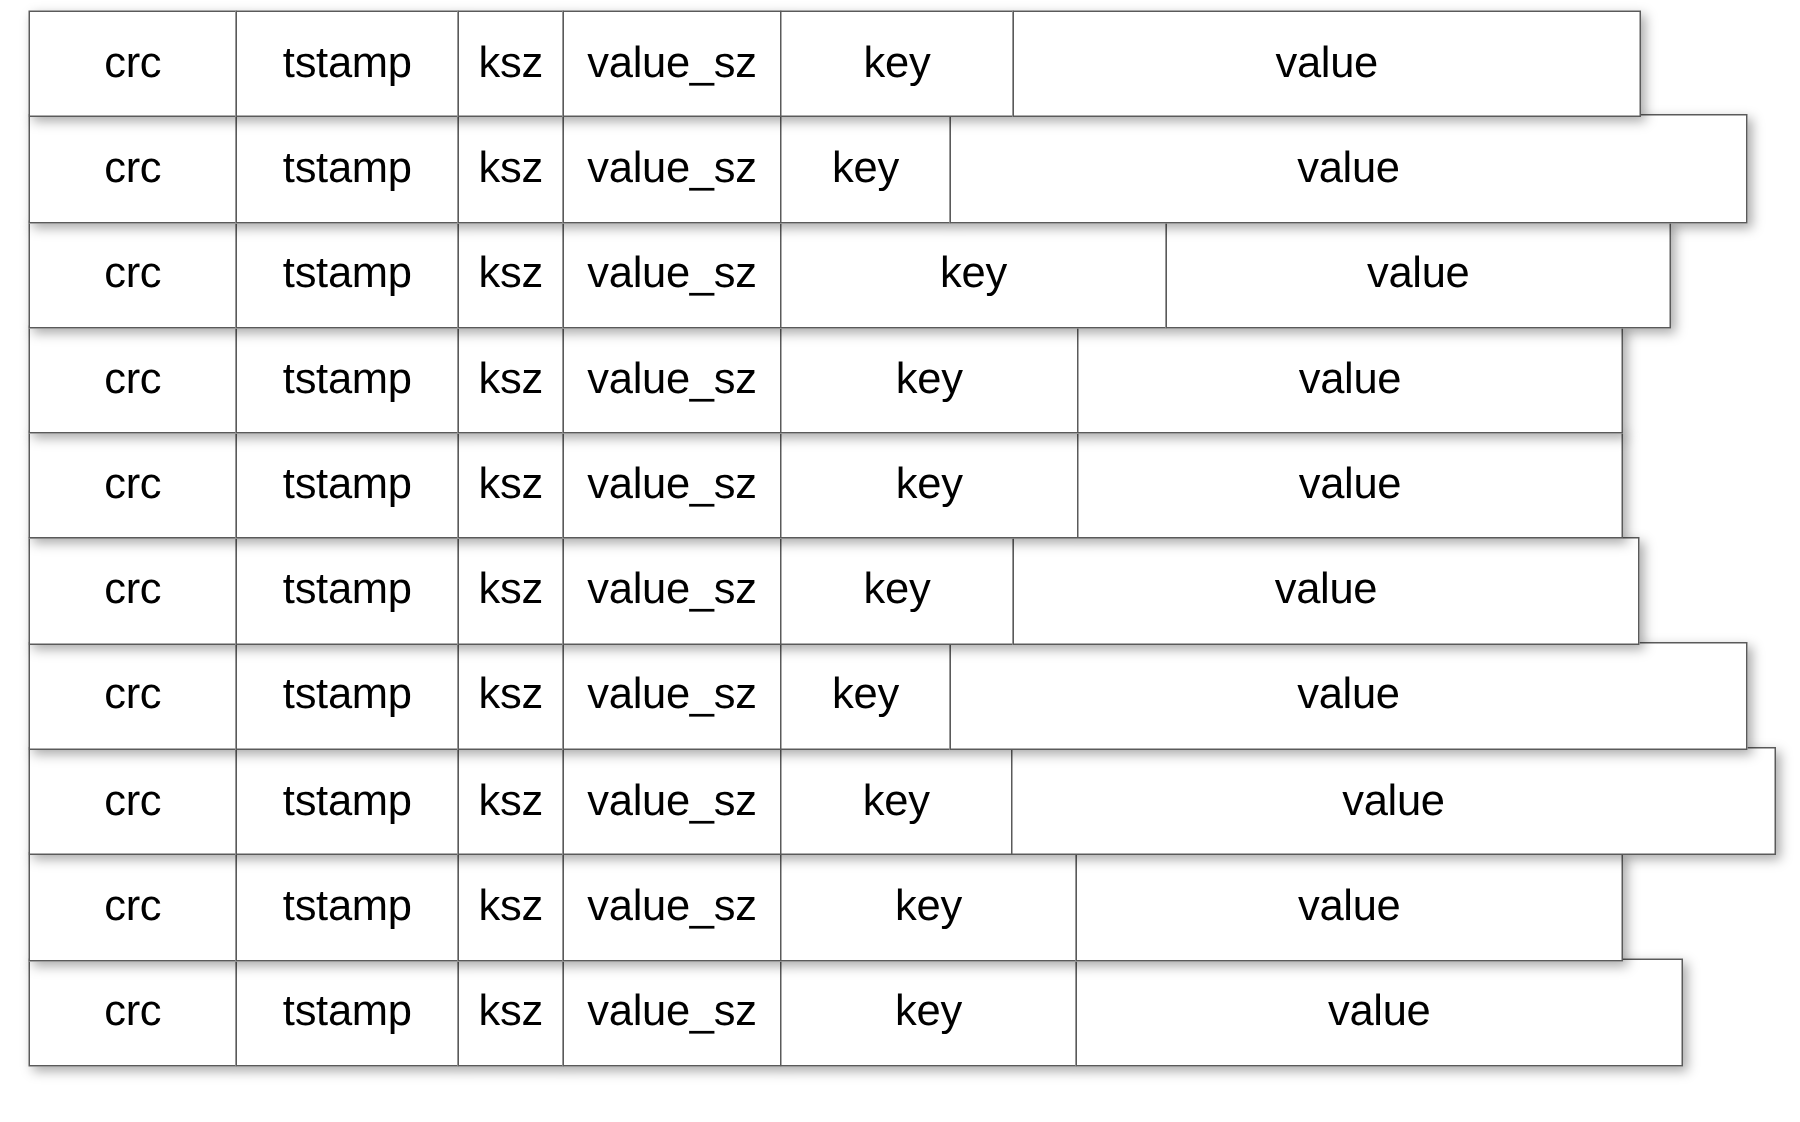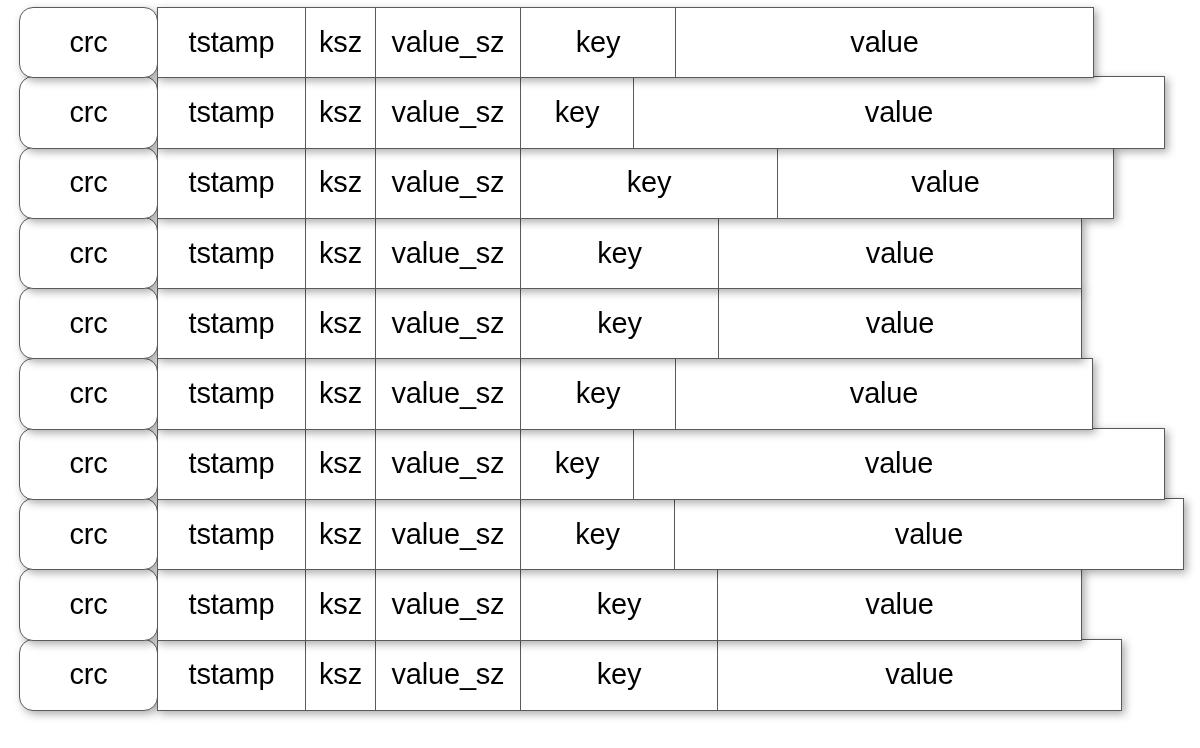--- a/index.html
+++ b/index.html
@@ -42,21 +42,20 @@
     font-size: 29px;
     font-weight: 500;
     letter-spacing: -0.2px;
     line-height: 1;
     white-space: nowrap;
     overflow: hidden;
   }
 
   .cell:first-child {
     margin-left: 0;
-    border-radius: 14px;
   }
 
   .record-row + .record-row .cell {
     margin-top: -1px;
   }
 </style>
 </head>
 <body>
 
 <div id="diagram">

